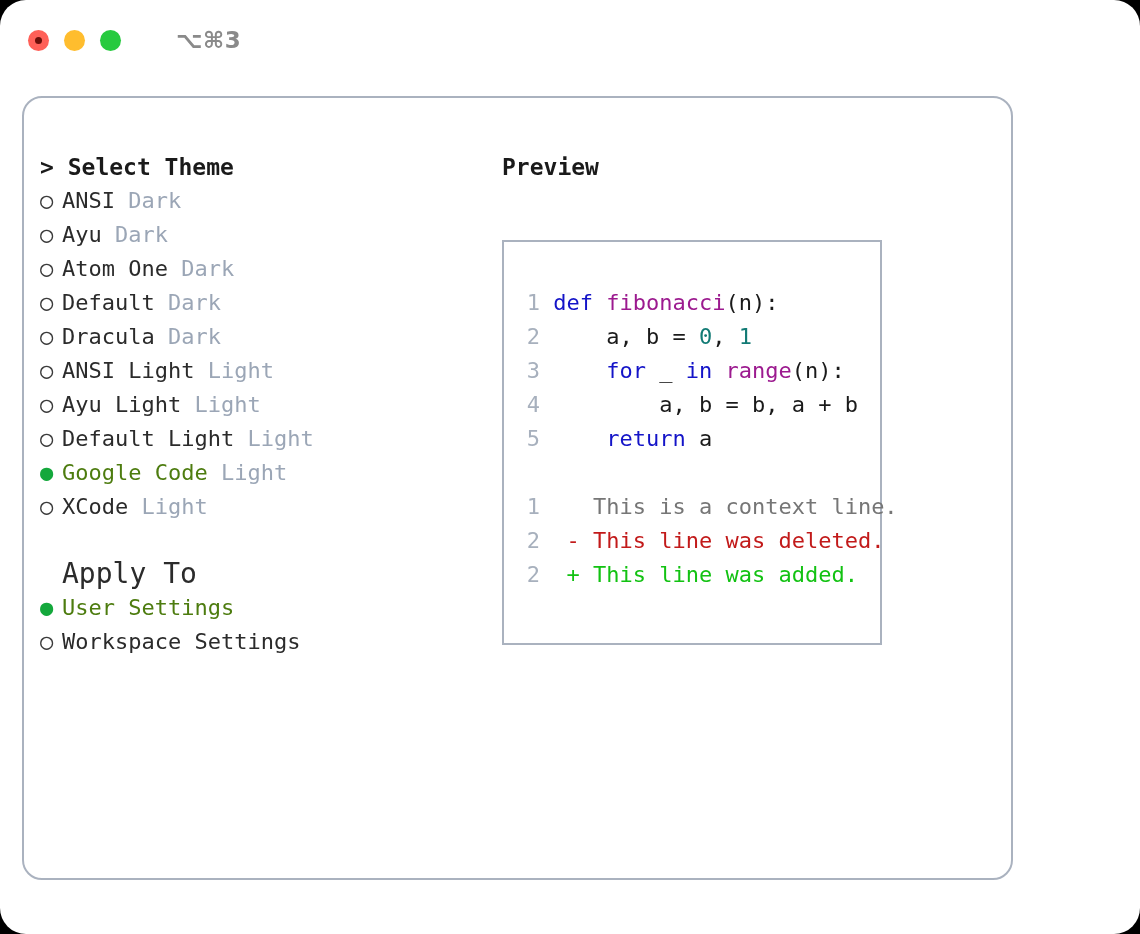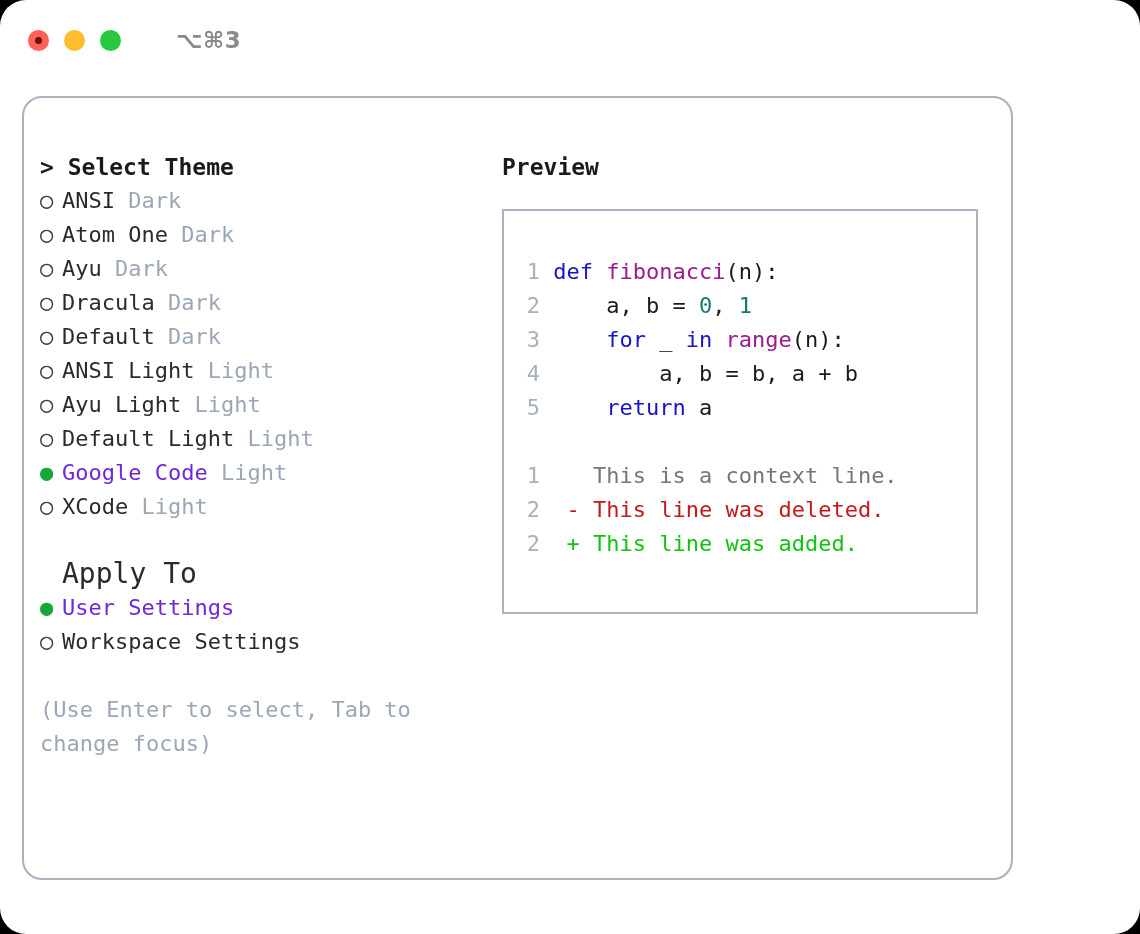--- a/index.html
+++ b/index.html
@@ -88,21 +88,21 @@
   }
   .radio {
     display: inline-block;
     width: 22px;
     color: #3b3b3b;
   }
   .theme-row.selected .radio,
   .apply-row.selected .radio { color: #14a83c; }
   .theme-name { color: #2b2b2b; }
   .theme-row.selected .theme-name,
-  .apply-row.selected .label { color: #6d28d9; }
+  .apply-row.selected .label { color: #4d7c0f; }
   .theme-tag { color: #9ba6b6; }
 
   .apply-head {
     font-size: 28px;
     line-height: 34px;
     color: #2b2b2b;
     white-space: pre;
     padding-left: 22px;
   }
   #apply-block { margin-top: 33px; }
@@ -115,22 +115,22 @@
     width: 400px;
   }
 
   
   #right-col {
     position: absolute;
     left: 478px; top: 52px;
     width: 500px;
   }
   #preview-box {
-    margin-top: 25px;
-    width: 476px;
+    margin-top: 56px;
+    width: 380px;
     height: 405px;
     border: 2px solid #aab2bf;
     box-sizing: border-box;
     background: #ffffff;
     position: relative;
     padding-left: 40px;
   }
   #code {
     position: absolute;
     left: 14px; top: 44px;
@@ -164,40 +164,39 @@
     </div>
     <div id="shortcut">⌥⌘3</div>
   </div>
 
   <div id="panel">
 
     <div id="left-col">
       <div class="section-head">&gt; Select Theme</div>
       <div id="theme-list">
           <div class="theme-row"><span class="radio">○</span><span class="theme-name">ANSI </span><span class="theme-tag">Dark</span></div>
+          <div class="theme-row"><span class="radio">○</span><span class="theme-name">Ayu </span><span class="theme-tag">Dark</span></div>
           <div class="theme-row"><span class="radio">○</span><span class="theme-name">Atom One </span><span class="theme-tag">Dark</span></div>
-          <div class="theme-row"><span class="radio">○</span><span class="theme-name">Ayu </span><span class="theme-tag">Dark</span></div>
+          <div class="theme-row"><span class="radio">○</span><span class="theme-name">Default </span><span class="theme-tag">Dark</span></div>
           <div class="theme-row"><span class="radio">○</span><span class="theme-name">Dracula </span><span class="theme-tag">Dark</span></div>
-          <div class="theme-row"><span class="radio">○</span><span class="theme-name">Default </span><span class="theme-tag">Dark</span></div>
           <div class="theme-row"><span class="radio">○</span><span class="theme-name">ANSI Light </span><span class="theme-tag">Light</span></div>
           <div class="theme-row"><span class="radio">○</span><span class="theme-name">Ayu Light </span><span class="theme-tag">Light</span></div>
           <div class="theme-row"><span class="radio">○</span><span class="theme-name">Default Light </span><span class="theme-tag">Light</span></div>
           <div class="theme-row selected"><span class="radio">●</span><span class="theme-name">Google Code </span><span class="theme-tag">Light</span></div>
           <div class="theme-row"><span class="radio">○</span><span class="theme-name">XCode </span><span class="theme-tag">Light</span></div>
         </div>
 
       <div id="apply-block">
         <div class="apply-head">Apply To</div>
         <div id="apply-list">
             <div class="apply-row selected"><span class="radio">●</span><span class="label">User Settings</span></div>
             <div class="apply-row"><span class="radio">○</span><span class="label">Workspace Settings</span></div>
           </div>
       </div>
 
-      <div id="hint">(Use Enter to select, Tab to change focus)</div>
     </div>
 
     <div id="right-col">
       <div class="section-head">Preview</div>
       <div id="preview-box">
         <div id="code"><div class="cline"><span class="lnum">1</span><span class="plain"> </span><span class="kw">def</span><span class="plain"> </span><span class="fn">fibonacci</span><span class="plain">(n):</span></div><div class="cline"><span class="lnum">2</span><span class="plain">     a, b = </span><span class="num">0</span><span class="plain">, </span><span class="num">1</span></div><div class="cline"><span class="lnum">3</span><span class="plain">     </span><span class="kw">for</span><span class="plain"> _ </span><span class="kw">in</span><span class="plain"> </span><span class="fn">range</span><span class="plain">(n):</span></div><div class="cline"><span class="lnum">4</span><span class="plain">         a, b = b, a + b</span></div><div class="cline"><span class="lnum">5</span><span class="plain">     </span><span class="kw">return</span><span class="plain"> a</span></div><span class="gap"></span><div class="cline"><span class="lnum">1</span><span style="color: rgb(118, 118, 118);">    This is a context line.</span></div><div class="cline"><span class="lnum">2</span><span style="color: rgb(194, 26, 26);">  - This line was deleted.</span></div><div class="cline"><span class="lnum">2</span><span style="color: rgb(18, 194, 18);">  + This line was added.</span></div></div>
       </div>
     </div>
 
   </div>

